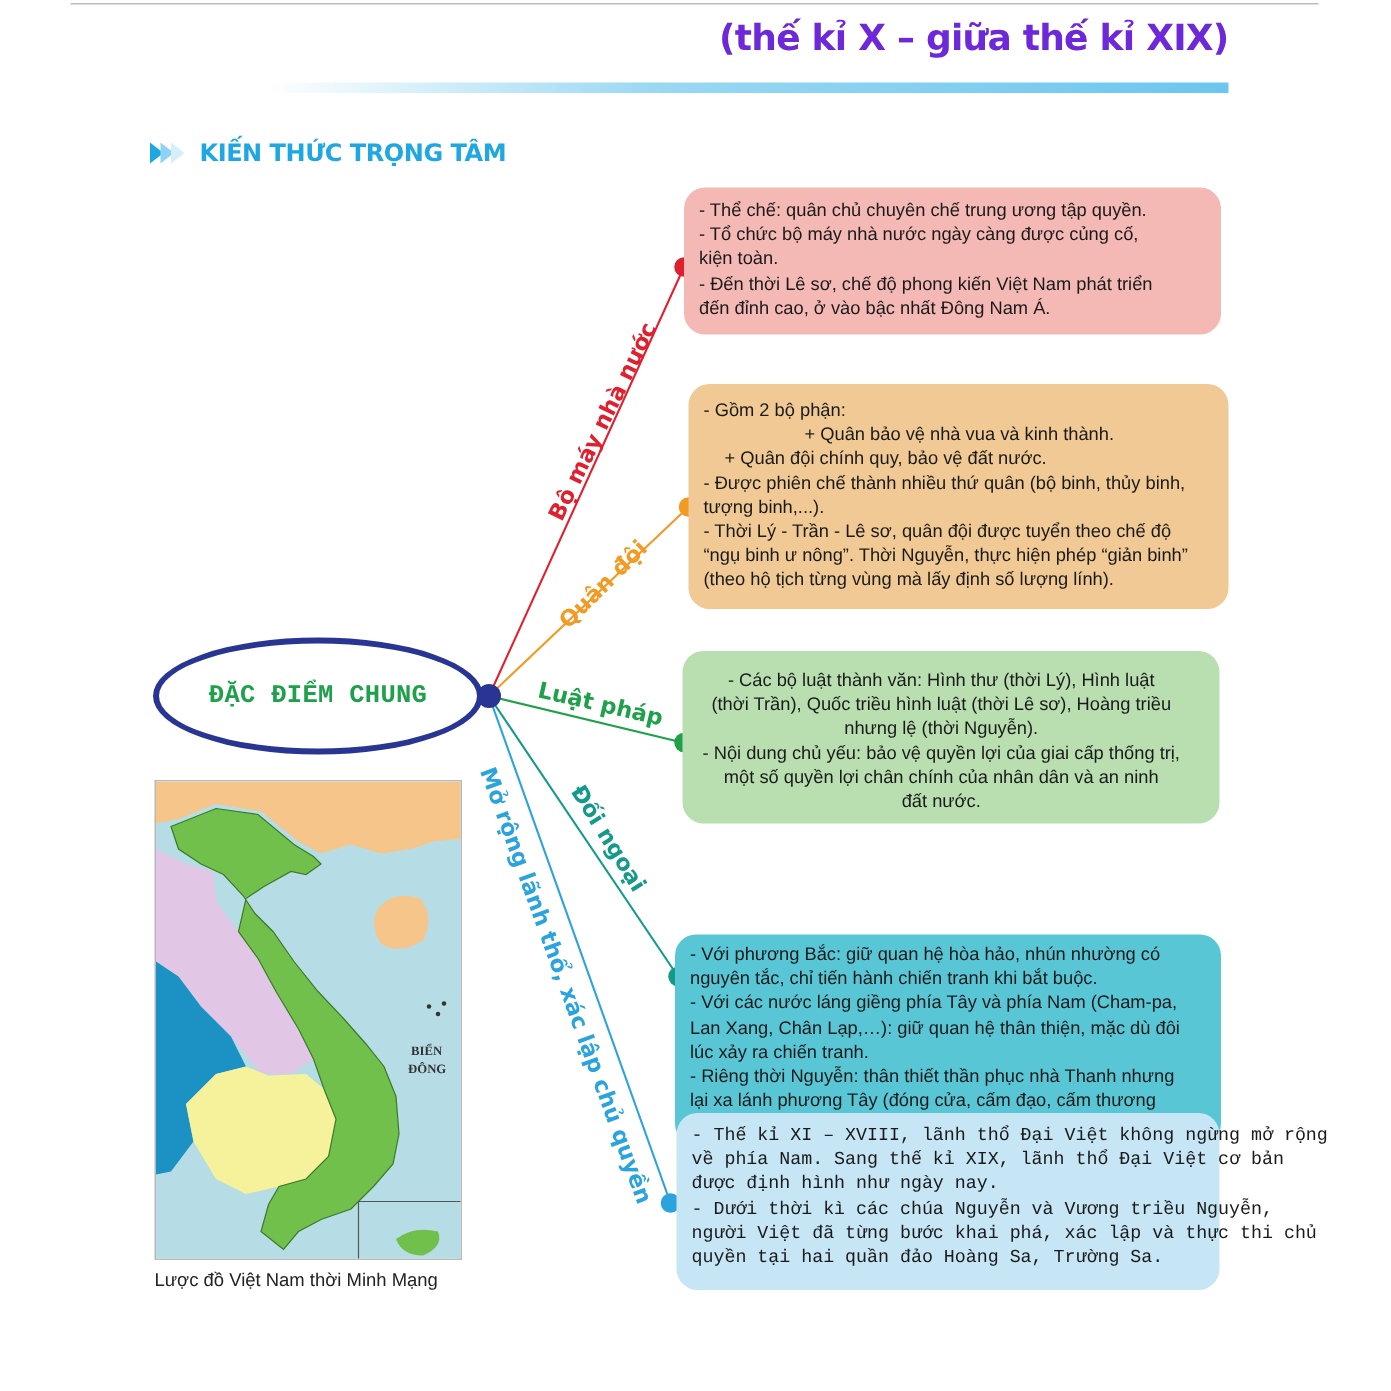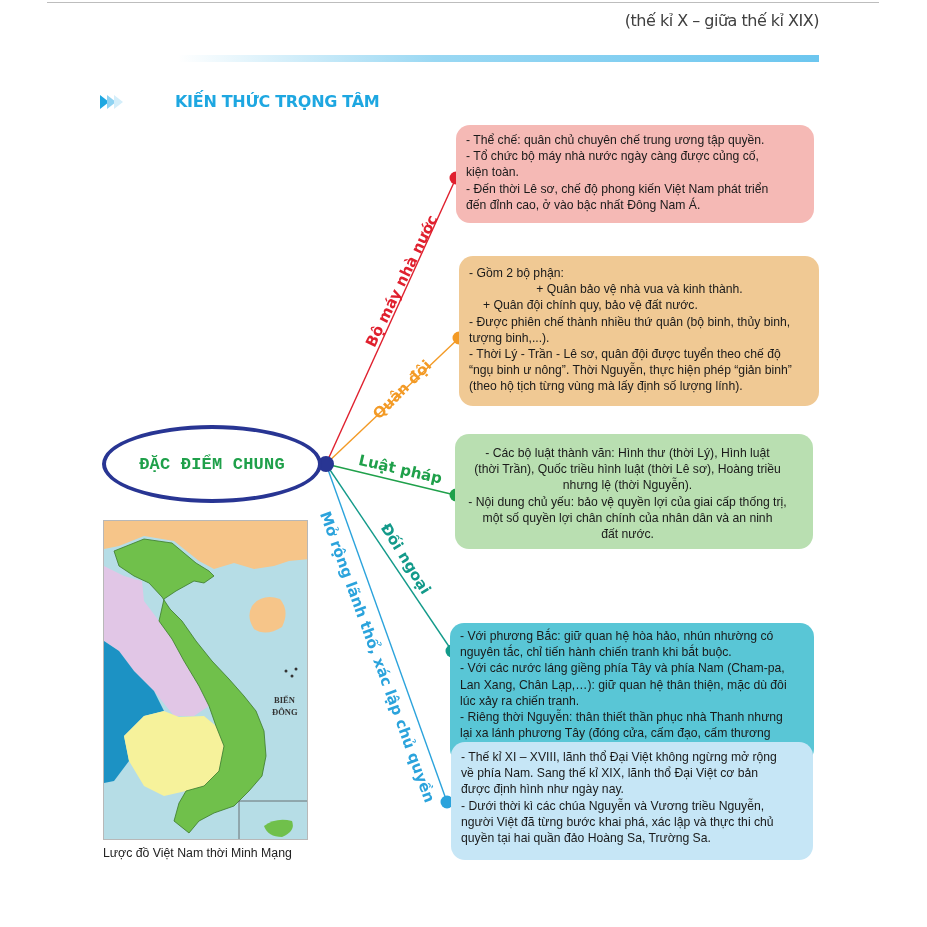--- a/index.html
+++ b/index.html
@@ -1,20 +1,20 @@
 <!DOCTYPE html>
 <html><head>
 <meta charset="utf-8">
 <style>
   html, body { margin: 0; padding: 0; background: #ffffff; }
   body { width: 927px; height: 927px; position: relative; overflow: hidden; font-family: "Liberation Sans", sans-serif; }
   .top-rule { position: absolute; left: 47px; top: 2px; width: 832px; height: 1px; background: #bdbdbd; }
-  .subtitle { position: absolute; right: 108px; top: 11px; font-family: "DejaVu Sans", sans-serif; font-weight: normal; font-size: 16px; color: #404040; letter-spacing: -0.5px; }
+  .subtitle { position: absolute; right: 108px; top: 11px; font-family: "DejaVu Sans", sans-serif; font-weight: bold; font-size: 24px; color: #6d28d9; letter-spacing: -0.5px; }
   .subtitle-bar { position: absolute; left: 178px; top: 55px; width: 641px; height: 7px; background: linear-gradient(to right, rgba(110,200,240,0) 0%, #9ad8f3 40%, #6cc6ef 100%); }
-  .section-head { position: absolute; left: 100px; top: 92px; display: flex; align-items: center; gap: 42px; }
+  .section-head { position: absolute; left: 100px; top: 92px; display: flex; align-items: center; }
   .chevrons { display: flex; margin-right: 12px; }
   .chev { width: 0; height: 0; border-top: 7px solid transparent; border-bottom: 7px solid transparent; margin-right: -2px; }
   .chev.c1 { border-left: 9px solid #1ea7e1; }
   .chev.c2 { border-left: 9px solid #8fd3f2; }
   .chev.c3 { border-left: 9px solid #d4eefa; }
   .section-title { font-family: "DejaVu Sans", sans-serif; font-weight: bold; font-size: 16px; color: #1ea7e1; letter-spacing: -0.3px; }
 
   svg.links { position: absolute; left: 0; top: 0; }
 
   .box { position: absolute; border-radius: 14px; box-sizing: border-box; padding: 7px 23px 8px 10px; font-size: 12.2px; line-height: 16.2px; color: #1a1a1a; }
@@ -101,21 +101,21 @@
   <span class="line">- Với phương Bắc: giữ quan hệ hòa hảo, nhún nhường có</span>
   <span class="line">nguyên tắc, chỉ tiến hành chiến tranh khi bắt buộc.</span>
   <span class="line">- Với các nước láng giềng phía Tây và phía Nam (Cham-pa,</span>
   <span class="line">Lan Xang, Chân Lạp,…): giữ quan hệ thân thiện, mặc dù đôi</span>
   <span class="line">lúc xảy ra chiến tranh.</span>
   <span class="line">- Riêng thời Nguyễn: thân thiết thần phục nhà Thanh nhưng</span>
   <span class="line">lại xa lánh phương Tây (đóng cửa, cấm đạo, cấm thương</span>
   <span class="line">nhân buôn bán...)</span>
 </div>
 
-<div class="box b5" style="padding-top:7px;">
+<div class="box b5" style="padding-top:7px;font-family:Liberation Mono, monospace;">
   <span class="line">- Thế kỉ XI – XVIII, lãnh thổ Đại Việt không ngừng mở rộng</span>
   <span class="line">về phía Nam. Sang thế kỉ XIX, lãnh thổ Đại Việt cơ bản</span>
   <span class="line">được định hình như ngày nay.</span>
   <span class="line">- Dưới thời kì các chúa Nguyễn và Vương triều Nguyễn,</span>
   <span class="line">người Việt đã từng bước khai phá, xác lập và thực thi chủ</span>
   <span class="line">quyền tại hai quần đảo Hoàng Sa, Trường Sa.</span>
 </div>
 
 <div class="central">
   <span class="central-text">ĐẶC ĐIỂM CHUNG</span>

